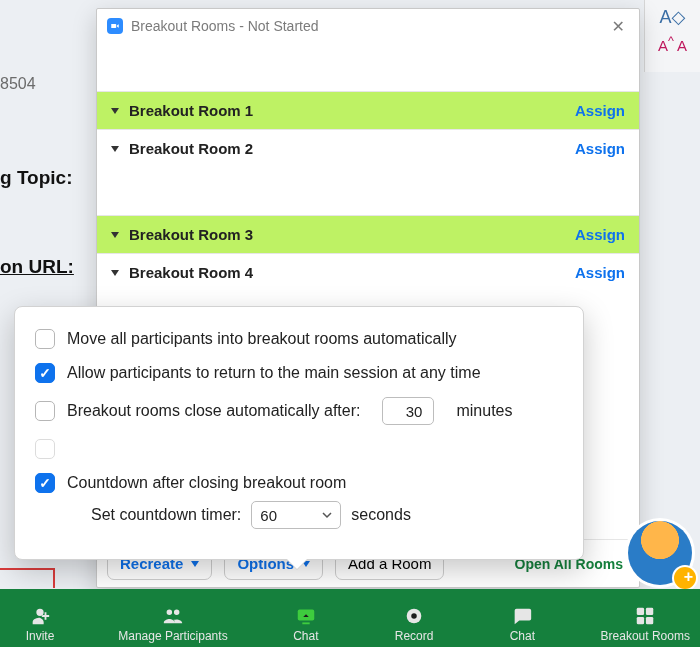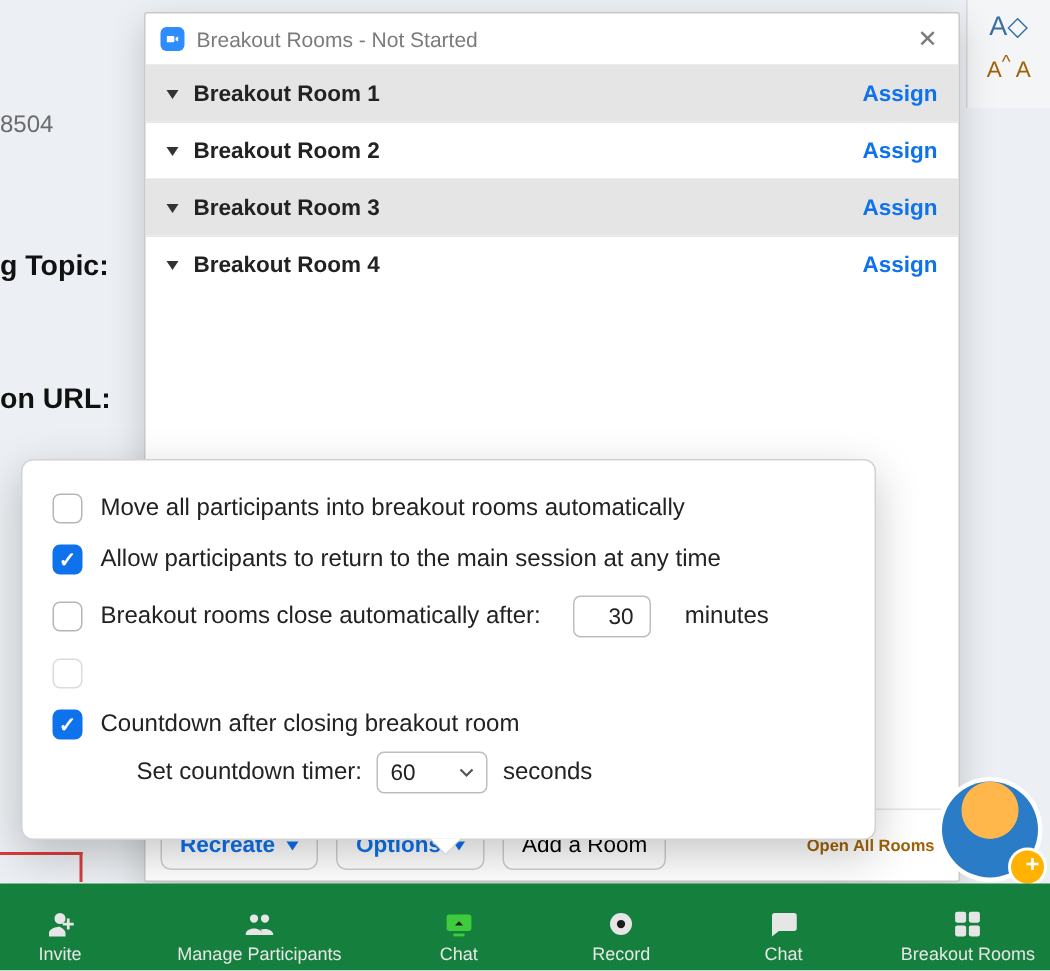--- a/index.html
+++ b/index.html
@@ -3,44 +3,44 @@
 <meta charset="utf-8">
 <style>
   * { box-sizing: border-box; font-family: -apple-system, "Segoe UI", Helvetica, Arial, sans-serif; }
   html,body { margin:0; padding:0; }
   body {
     width:700px; height:647px; overflow:hidden; position:relative;
     background:#eceff3;
   }
   
   .bg-label1 { position:absolute; left:0; top:167px; font-weight:700; font-size:19px; color:#111; }
-  .bg-label2 { position:absolute; left:0; top:256px; font-weight:700; font-size:19px; color:#111; }
+  .bg-label2 { position:absolute; left:0; top:256px; font-weight:700; font-size:19px; color:#111;text-decoration:underline; }
   .bg-num   { position:absolute; left:0; top:75px;  font-size:16px; color:#6b6b6b; }
   .red-box  { position:absolute; left:0; top:568px; width:55px; height:20px; border:2px solid #d93c3c; border-left:none; border-bottom:none; }
 
   
   .ribbon { position:absolute; top:0; right:0; width:56px; height:72px; background:#f4f5f7; border-left:1px solid #d6d6d6; text-align:center; padding-top:6px;}
   .ribbon .abig { font-size:18px; color:#3a6ea5; }
-  .ribbon .arow { font-size:15px; color:#a16207; margin-top:6px;}
+  .ribbon .arow { font-size:15px; color:#be185d; margin-top:6px;}
 
   
   .dialog {
     position:absolute; left:96px; top:8px; width:544px; height:580px;
     background:#fff; border:1px solid #c8c8c8; border-radius:2px;
     box-shadow:0 8px 24px rgba(0,0,0,.18);
   }
   .titlebar { height:34px; display:flex; align-items:center; padding:0 10px; color:#7b7b7b; font-size:14px; }
   .zicon { width:16px;height:16px;border-radius:4px;background:#2d8cff;display:inline-flex;align-items:center;justify-content:center;margin-right:8px; }
   .zicon svg{width:10px;height:10px;fill:#fff;}
   .title-x { margin-left:auto; color:#7b7b7b; font-size:16px; cursor:pointer; padding:4px;}
   .room-row {
     height:38px; display:flex; align-items:center; padding:0 14px;
     border-top:1px solid #e6e6e6; font-size:15px;
   }
-  .room-row.alt { background:#e5e5e5; }
+  .room-row.alt { background:#bef264;margin-top:48px; }
   .tri { width:0;height:0;border-left:4px solid transparent;border-right:4px solid transparent;border-top:6px solid #333;margin-right:10px;}
   .room-name { font-weight:700; color:#222; }
   .assign { margin-left:auto; color:#0e72ed; font-weight:700; cursor:pointer; }
 
   
   .popover {
     position:absolute; left:14px; top:306px; width:570px; height:254px;
     background:#fff; border:1px solid #d2d2d2; border-radius:8px;
     box-shadow:0 10px 30px rgba(0,0,0,.22);
     padding:22px 20px 14px 20px;
@@ -57,40 +57,40 @@
   }
   .cb.checked { background:#0e72ed;border-color:#0e72ed;color:#fff;font-size:14px;font-weight:700;}
   .cb.disabled { border-color:#dcdcdc; }
   .disabled-text { color:#bfbfbf; }
   .numbox {
     display:inline-flex;align-items:center;justify-content:center;
     width:52px;height:28px;border:1px solid #bdbdbd;border-radius:5px;font-size:15px;margin:0 10px;padding-left:11px;
   }
   .selbox {
     display:inline-flex;align-items:center;justify-content:space-between;
-    width:74px;height:28px;border:1px solid #bdbdbd;border-radius:5px;font-size:15px;padding:0 8px;margin:0 10px;
+    width:90px;height:28px;border:1px solid #bdbdbd;border-radius:5px;font-size:15px;padding:0 8px;margin:0 10px;
   }
   .selbox svg{width:10px;height:10px;}
   .indent { margin-left:56px; display:flex; align-items:center; }
 
   
   .btnrow {
     position:absolute; left:0; right:0; bottom:0; height:48px;
     display:flex; align-items:center; padding:0 10px; gap:12px;
     border-top:1px solid #e6e6e6;
     justify-content:flex-end;
   }
   .pillbtn {
     height:32px; padding:0 12px; border:1px solid #cfcfcf; border-radius:7px;
     background:#fff; display:inline-flex; align-items:center; gap:8px;
     font-size:15px; cursor:pointer;
   }
   .pillbtn.primary { color:#0e72ed; font-weight:700; }
   .pillbtn .chev{width:0;height:0;border-left:4px solid transparent;border-right:4px solid transparent;border-top:6px solid currentColor;}
-  .openall { margin-left:auto; color:#a16207; font-weight:700; font-size:11px; padding:0 6px;}
+  .openall { margin-left:auto; color:#15803d; font-weight:700; font-size:14px; padding:0 6px;}
 
   
   .toolbar {
     position:absolute; left:0; right:0; bottom:0; height:58px;
     background:#15803d; display:flex; align-items:flex-end; justify-content:space-between;
     padding:0 10px 4px 10px; color:#e6e6e6; font-size:12px;
   }
   .titem { display:flex; flex-direction:column; align-items:center; gap:2px; cursor:pointer; min-width:60px;}
   .titem svg { width:22px; height:22px; fill:#e6e6e6; }
   .titem.green svg { fill:#3ecc3e; }

